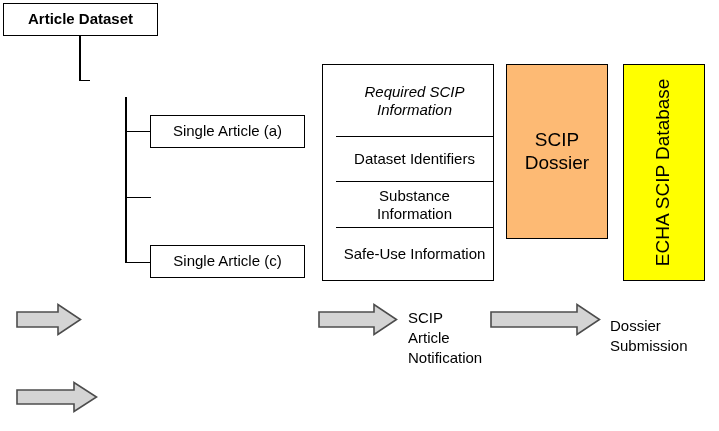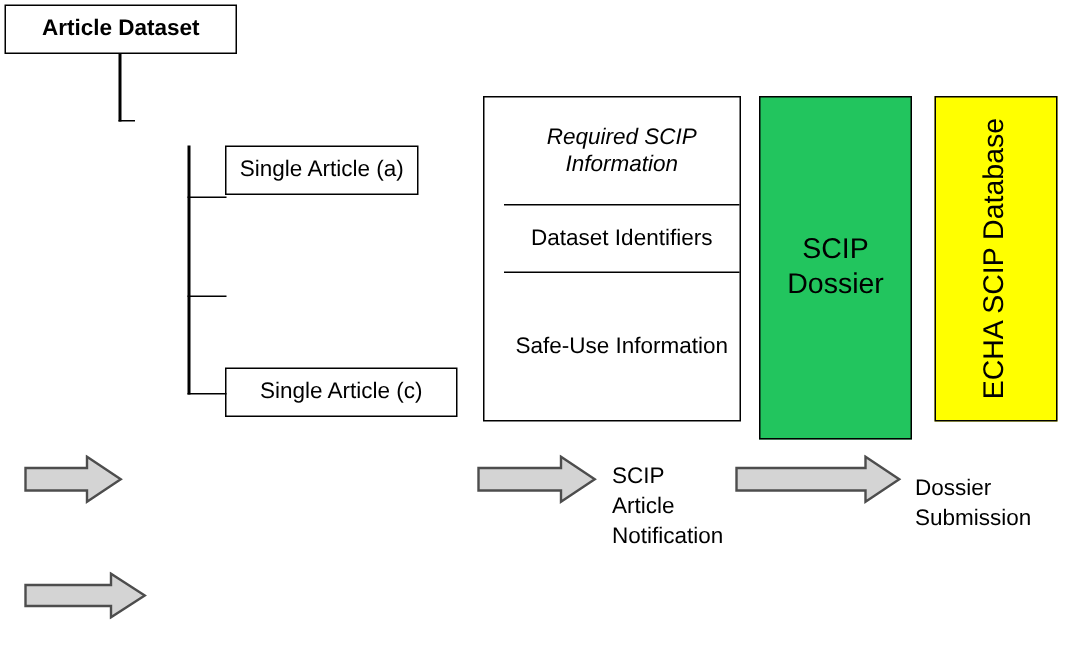--- a/index.html
+++ b/index.html
@@ -33,21 +33,21 @@
 
   
   #box-article-dataset {
     left: 3px;  top: 3px;  width: 155px; height: 33px;
     font-size: 15px;
   }
   #box-complex-article {
     left: 89px; top: 64px; width: 157px; height: 33px;
     font-size: 15px;
   }
-  #box-single-a { left: 150px; top: 97px; width: 129px; height: 33px; font-size: 15px; }
+  #box-single-a { left: 150px; top: 115px; width: 155px; height: 33px; font-size: 15px; }
   #box-single-b { left: 150px; top: 180px; width: 155px; height: 33px; font-size: 15px; }
   #box-single-c { left: 150px; top: 245px; width: 155px; height: 33px; font-size: 15px; }
 
   
   .conn {
     position: absolute;
     background: #000000;
   }
   .conn-v { width: 1.5px; }
   .conn-h { height: 1.5px; }
@@ -77,22 +77,22 @@
     padding: 0 4px;
   }
   .scip-row:last-child { border-bottom: none; }
   #scip-row-0 { height: 72px; font-style: italic; }
   #scip-row-1 { height: 45px; }
   #scip-row-2 { height: 46px; }
   #scip-row-3 { flex: 1; }
 
   
   #box-dossier {
-    left: 506px; top: 64px; width: 102px; height: 229px;
-    background: #22c55e;
+    left: 506px; top: 64px; width: 102px; height: 175px;
+    background: #fdba74;
     font-size: 19px;
     line-height: 1.2;
   }
   #box-database {
     left: 623px; top: 64px; width: 82px; height: 217px;
     background: #ffff00;
     font-size: 19px;
     line-height: 1.2;
   }
   #box-database .vert {
@@ -137,20 +137,21 @@
   <div class="conn conn-h" style="left:79px; top:79.5px; width:11px;"></div>
 
   <div class="conn conn-v" style="left:125px; top:97px; height:166px; width:2px;"></div>
   <div class="conn conn-h" style="left:125px; top:130.5px; width:26px;"></div>
   <div class="conn conn-h" style="left:125px; top:196.5px; width:26px;"></div>
   <div class="conn conn-h" style="left:125px; top:261.5px; width:26px;"></div>
 
   <div id="scip-table">
     <div class="scip-row" id="scip-row-0">Required SCIP Information</div>
     <div class="scip-row" id="scip-row-1">Dataset Identifiers</div>
+    <div class="scip-row" id="scip-row-2">Substance Information</div>
     <div class="scip-row" id="scip-row-3">Safe-Use Information</div>
   </div>
 
   <div class="box" id="box-dossier">SCIP Dossier</div>
 
   <div class="box" id="box-database">
     <span class="vert">ECHA SCIP Database</span>
   </div>
 
   <div class="arrow" style="left:16px; top:303px;">

